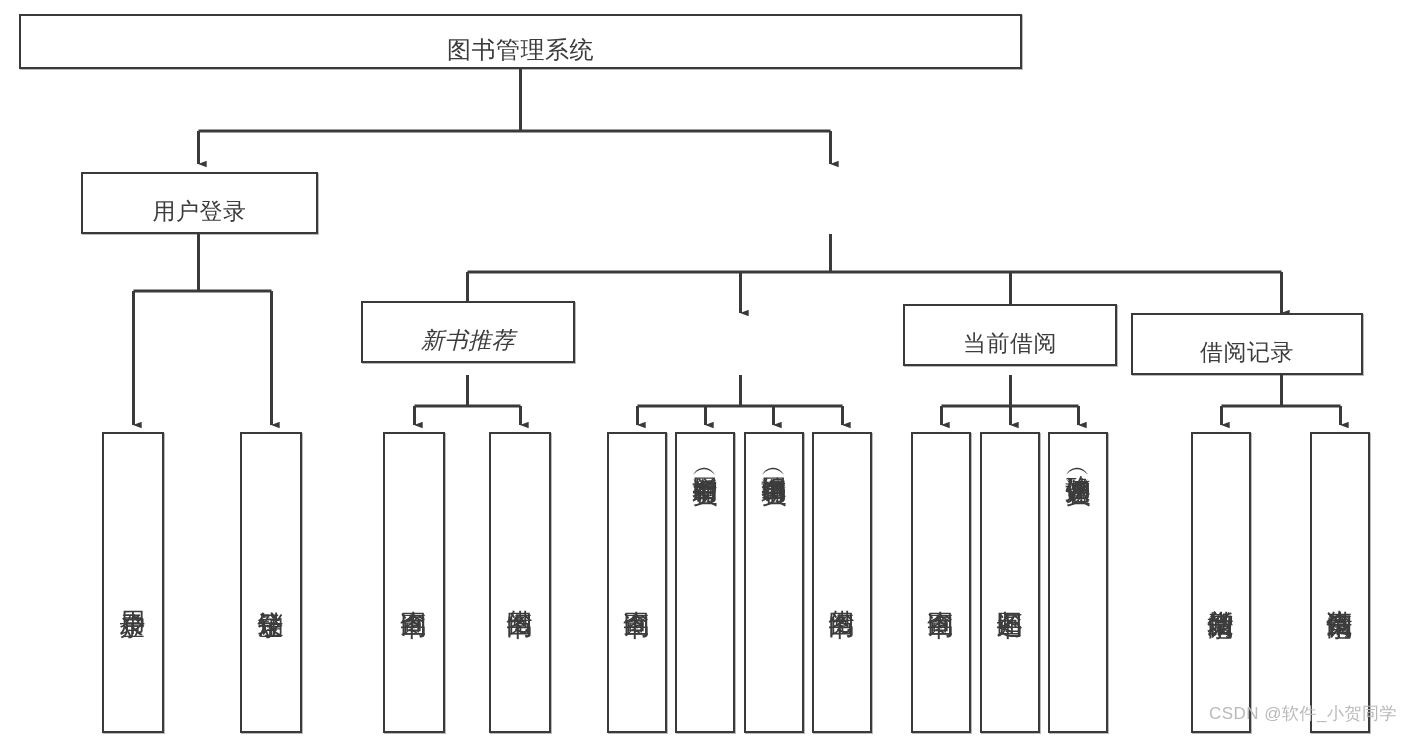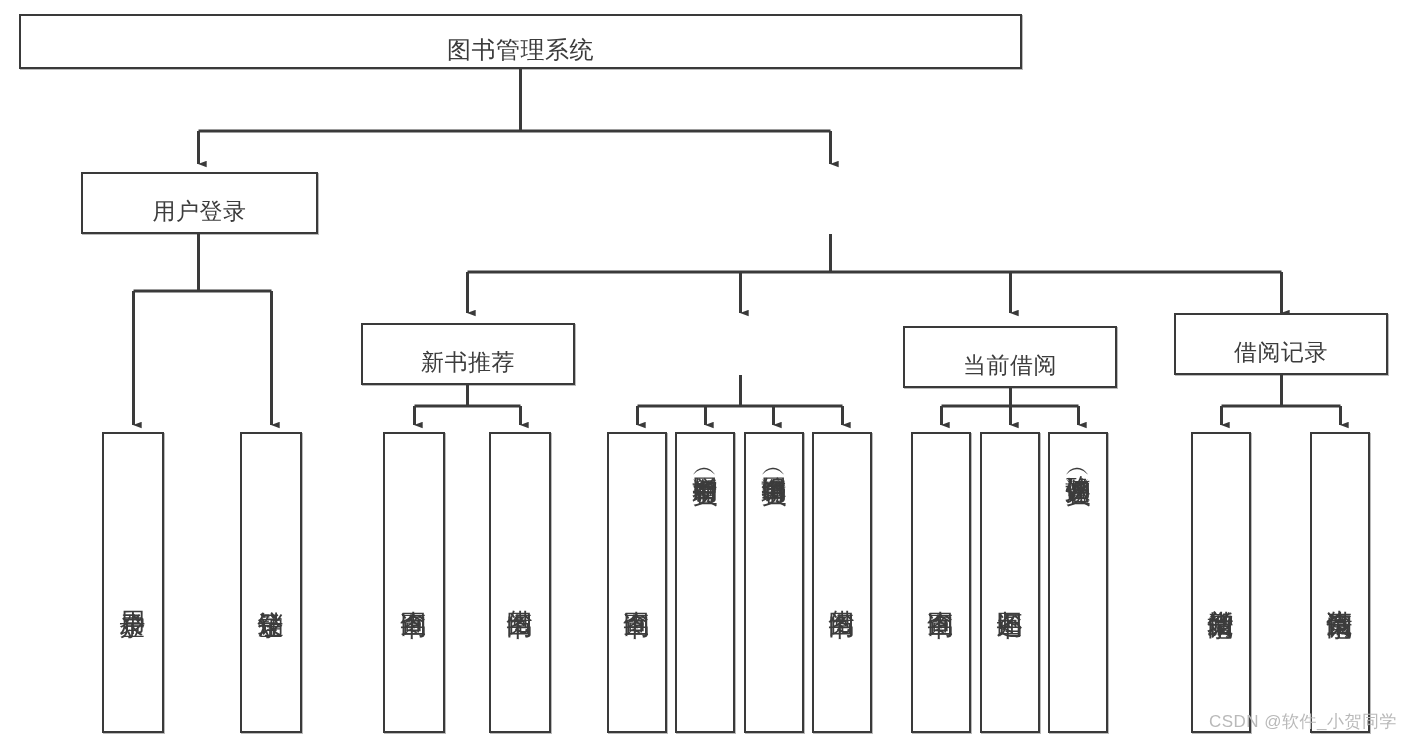--- a/index.html
+++ b/index.html
@@ -71,21 +71,21 @@
     font-size: 25px;
   }
   
   .node.vert.center {
     align-items: center;
     padding-top: 0;
   }
   #watermark {
     position: absolute;
     right: 8px;
-    bottom: 14px;
+    bottom: 22px;
     font-size: 17px;
     color: #b9b9b9;
     white-space: nowrap;
     letter-spacing: 0.5px;
   }
 </style>
 </head>
 <body>
 
 <div id="diagram-root">
@@ -143,27 +143,27 @@
   </svg>
 
   <div class="node horiz root" style="left:19px; top:14px; width:1003px; height:55px;">
     <span class="label">图书管理系统</span>
   </div>
 
   <div class="node horiz" style="left:81px; top:172px; width:237px; height:62px;">
     <span class="label">用户登录</span>
   </div>
 
-  <div class="node horiz" style="left:361px; top:323px; width:214px; height:62px;">
+  <div class="node horiz" style="left:361px; top:301px; width:214px; height:62px;font-style:italic;">
     <span class="label">新书推荐</span>
   </div>
-  <div class="node horiz" style="left:903px; top:326px; width:214px; height:62px;">
+  <div class="node horiz" style="left:903px; top:304px; width:214px; height:62px;">
     <span class="label">当前借阅</span>
   </div>
-  <div class="node horiz" style="left:1174px; top:313px; width:214px; height:62px;">
+  <div class="node horiz" style="left:1131px; top:313px; width:232px; height:62px;">
     <span class="label">借阅记录</span>
   </div>
 
   <div class="node vert center" style="left:102px; top:432px; width:62px; height:301px;">
     <span class="label">用户登录</span>
   </div>
   <div class="node vert center" style="left:240px; top:432px; width:62px; height:301px;">
     <span class="label">注销登录</span>
   </div>
 

